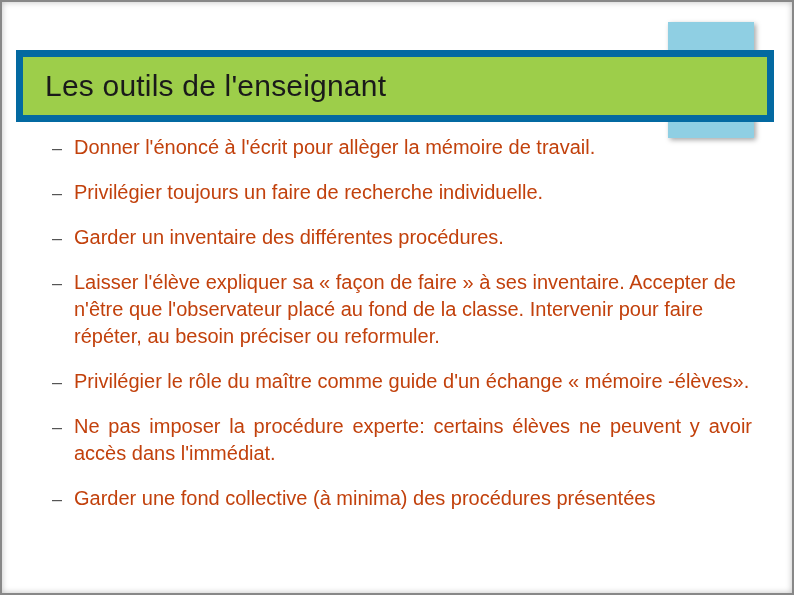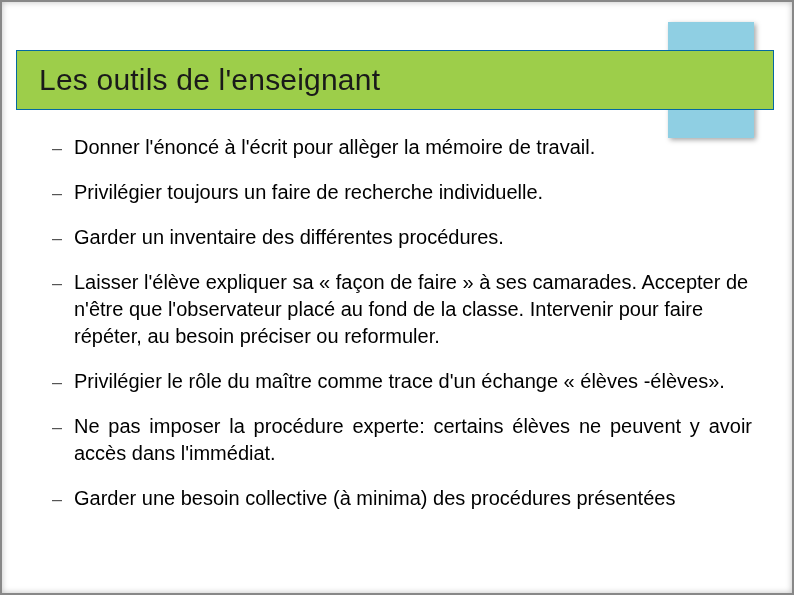--- a/index.html
+++ b/index.html
@@ -32,21 +32,21 @@
     z-index: 1;
   }
   
   .title-bar {
     position: absolute;
     top: 48px;
     left: 14px;
     right: 18px;
     height: 58px;
     background: #9dce4a;
-    border: 1px solid #0369a1;
+    border: 7px solid #0369a1;
     z-index: 2;
     display: flex;
     align-items: center;
   }
   .title-text {
     margin-left: 22px;
     font-size: 30px;
     color: #1a1a1a;
     letter-spacing: 0.2px;
   }
@@ -67,21 +67,21 @@
     flex: 0 0 auto;
     width: 22px;
     color: #555;
     font-size: 18px;
     line-height: 26px;
     text-align: left;
     padding-top: 1px;
   }
   .txt {
     flex: 1 1 auto;
-    color: #000000;
+    color: #c2410c;
     font-size: 20px;
     line-height: 27px;
   }
   .justify {
     text-align: justify;
     text-justify: inter-word;
   }
 </style>
 </head>
 <body>
@@ -106,33 +106,33 @@
       <span class="txt">Privilégier toujours un faire de recherche individuelle.</span>
     </div>
 
     <div class="item">
       <span class="dash">–</span>
       <span class="txt">Garder un inventaire des différentes procédures.</span>
     </div>
 
     <div class="item">
       <span class="dash">–</span>
-      <span class="txt">Laisser l'élève expliquer sa « façon de faire » à ses camarades. Accepter de n'être que l'observateur placé au fond de la classe. Intervenir pour faire répéter, au besoin préciser ou reformuler.</span>
+      <span class="txt">Laisser l'élève expliquer sa « façon de faire » à ses inventaire. Accepter de n'être que l'observateur placé au fond de la classe. Intervenir pour faire répéter, au besoin préciser ou reformuler.</span>
     </div>
 
     <div class="item">
       <span class="dash">–</span>
-      <span class="txt">Privilégier le rôle du maître comme trace d'un échange « élèves -élèves».</span>
+      <span class="txt">Privilégier le rôle du maître comme guide d'un échange « mémoire -élèves».</span>
     </div>
 
     <div class="item">
       <span class="dash">–</span>
       <span class="txt justify">Ne pas imposer la procédure experte: certains élèves ne peuvent y avoir accès dans l'immédiat.</span>
     </div>
 
     <div class="item">
       <span class="dash">–</span>
-      <span class="txt justify">Garder une besoin collective (à minima) des procédures présentées</span>
+      <span class="txt justify">Garder une fond collective (à minima) des procédures présentées</span>
     </div>
 
   </div>
 
 </div>
 
 </body></html>

